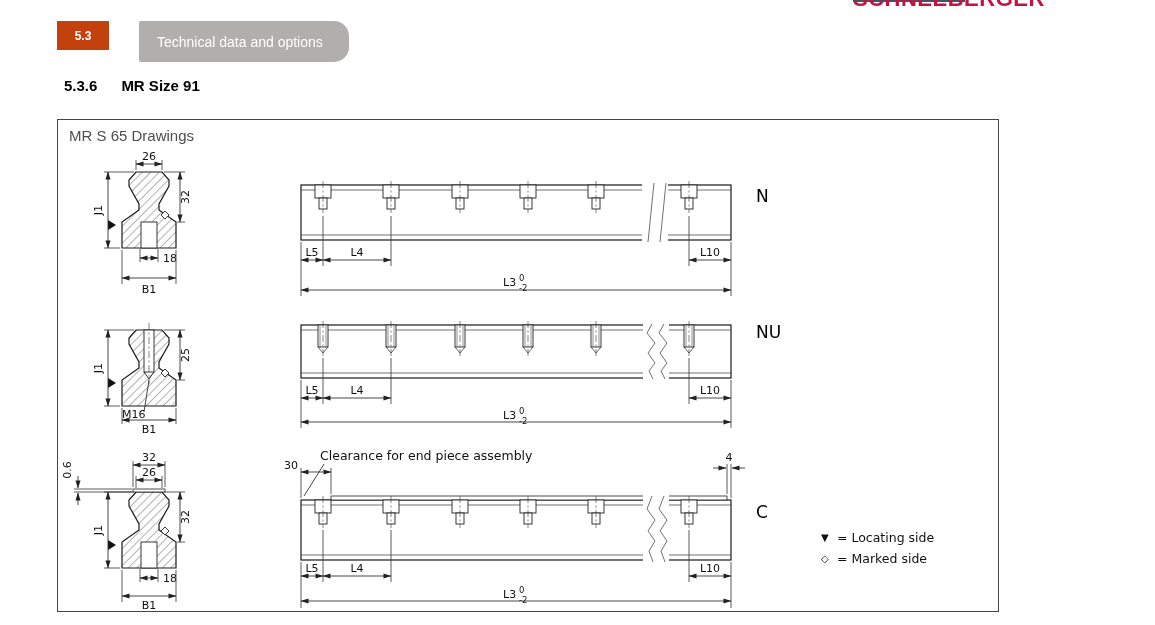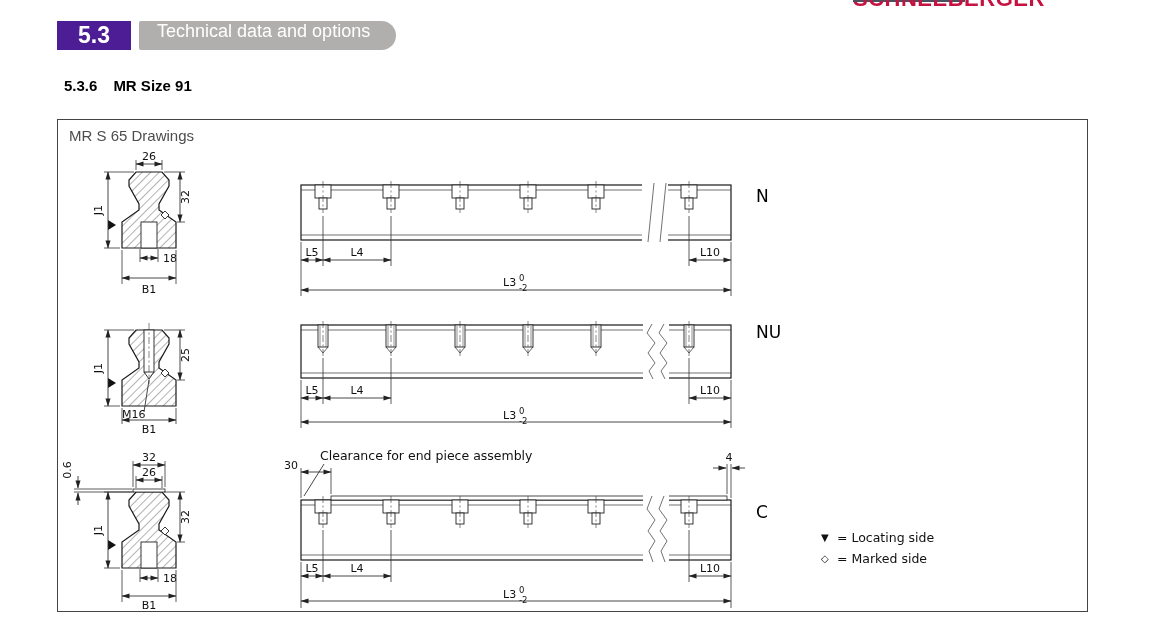--- a/index.html
+++ b/index.html
@@ -5,31 +5,31 @@
   html,body { margin:0; padding:0; }
   body {
     width:1155px; height:625px; background:#ffffff; position:relative;
     font-family:"Liberation Sans", sans-serif; overflow:hidden;
   }
   .logo-clip { position:absolute; left:853px; top:0; width:212px; height:12px; overflow:hidden; }
   .logo-text { display:block; margin-top:-14px; font-weight:bold; font-size:22px;
                letter-spacing:0.5px; color:#c51240; white-space:nowrap; }
   .logo-bar { position:absolute; left:853px; top:0; width:112px; height:2px; background:#46525e; }
 
-  .section-badge { position:absolute; left:57px; top:21px; width:74px; height:29px;
-    background:#4c1d95; color:#fff; font-size:23px; font-weight:bold;
+  .section-badge { position:absolute; left:57px; top:21px; width:52px; height:29px;
+    background:#c2410c; color:#fff; font-size:12px; font-weight:bold;
     display:flex; align-items:center; justify-content:center; }
   .section-pill { position:absolute; left:139px; top:21px; height:29px;
-    background:#b1aeae; color:#fff; font-size:18px; display:flex; align-items:flex-start;
-    padding:0 26px 0 18px; border-radius:2px 15px 15px 2px; }
+    background:#b1aeae; color:#fff; font-size:14px; display:flex; align-items:flex-end;
+    padding:0 26px 12px 18px; border-radius:2px 15px 15px 2px; }
 
   .subsection { position:absolute; left:64px; top:77px; font-size:15px; font-weight:bold; color:#000; }
-  .subsection .num { margin-right:16px; }
-
-  .panel { position:absolute; left:57px; top:119px; width:1031px; height:493px;
+  .subsection .num { margin-right:24px; }
+
+  .panel { position:absolute; left:57px; top:119px; width:942px; height:493px;
     border:1.5px solid #444; box-sizing:border-box; background:#fff; }
   .panel-title { position:absolute; left:11px; top:7px; font-size:15px; color:#4d4d4d; }
   .panel svg { position:absolute; left:0; top:0; }
 
   svg text { font-family:"DejaVu Sans", sans-serif; font-size:11px; fill:#111; }
   svg text.type-label { font-size:17px; fill:#000; }
   svg text.small { font-size:8.5px; }
   svg text.note { font-size:12.5px; }
   svg text.legend { font-size:12.5px; }
   svg text.sym { font-size:10px; }

